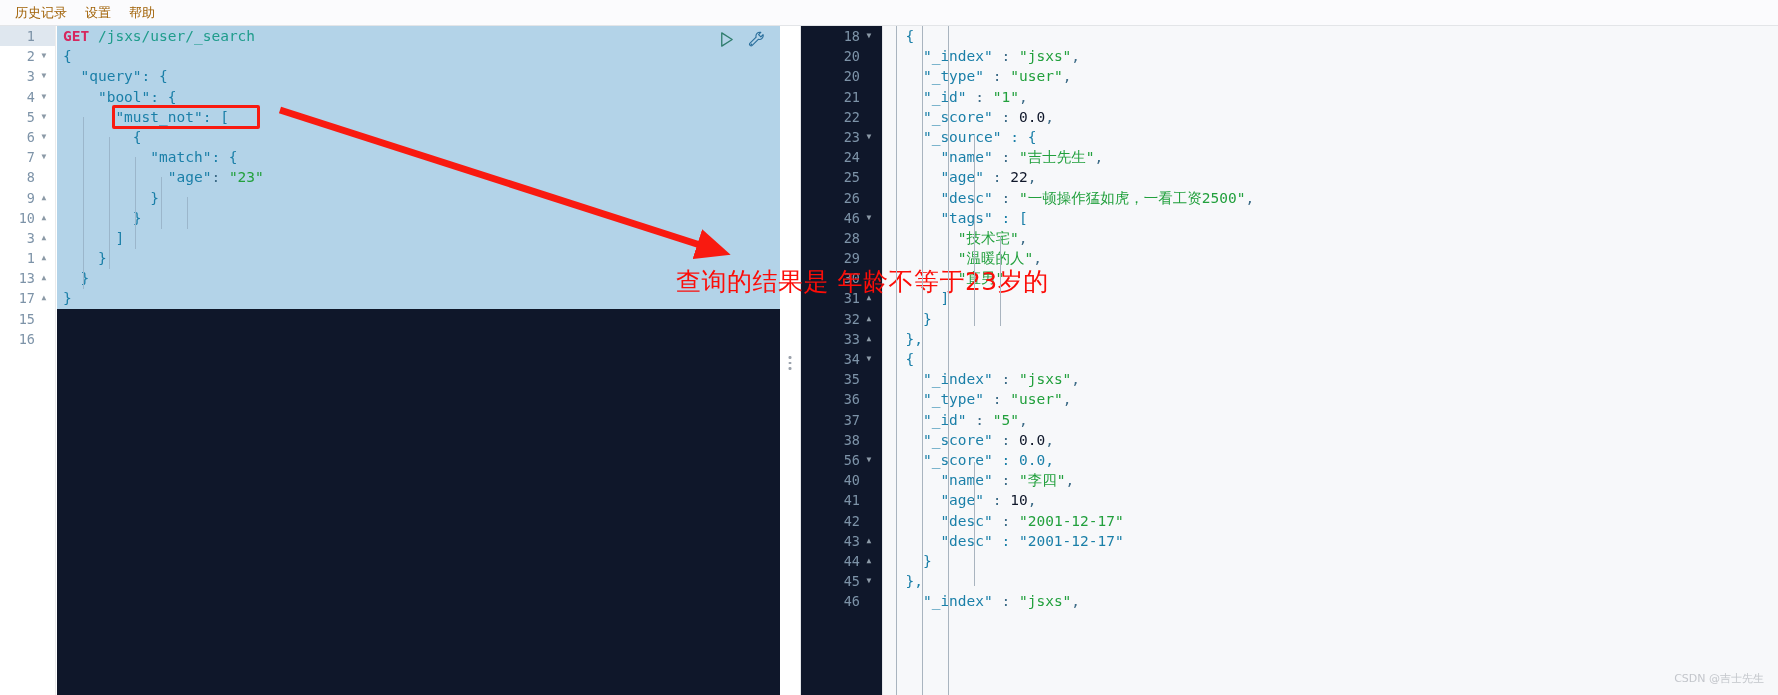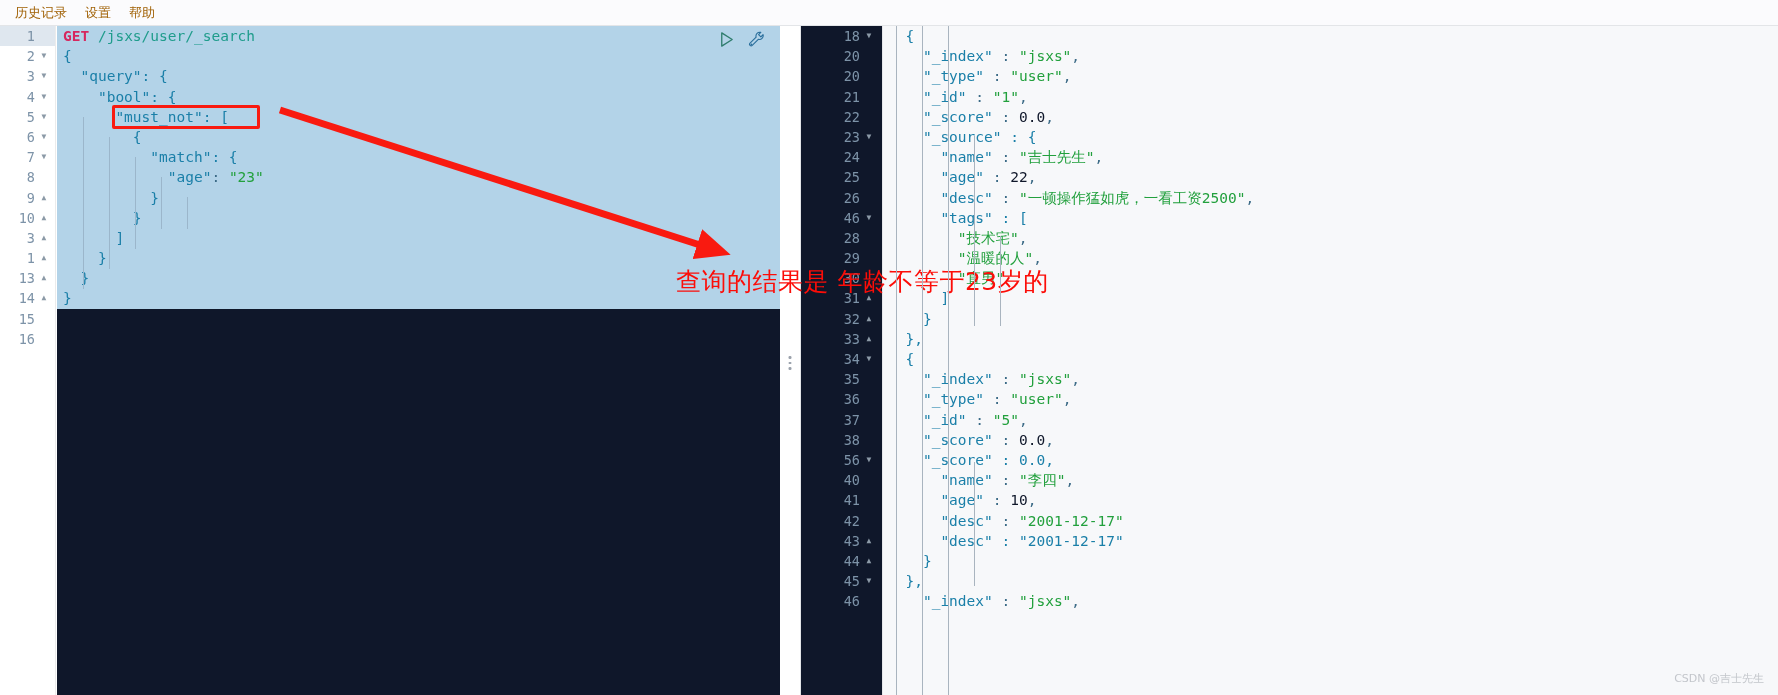--- a/index.html
+++ b/index.html
@@ -318,21 +318,21 @@
         </div>
         <div class="gl-row">
           <span>1</span>
           <span class="fold">▲</span>
         </div>
         <div class="gl-row">
           <span>13</span>
           <span class="fold">▲</span>
         </div>
         <div class="gl-row">
-          <span>14</span>
+          <span>17</span>
           <span class="fold">▲</span>
         </div>
         <div class="gl-row">
           <span>15</span>
         </div>
         <div class="gl-row">
           <span>16</span>
         </div>
       </div>
 

